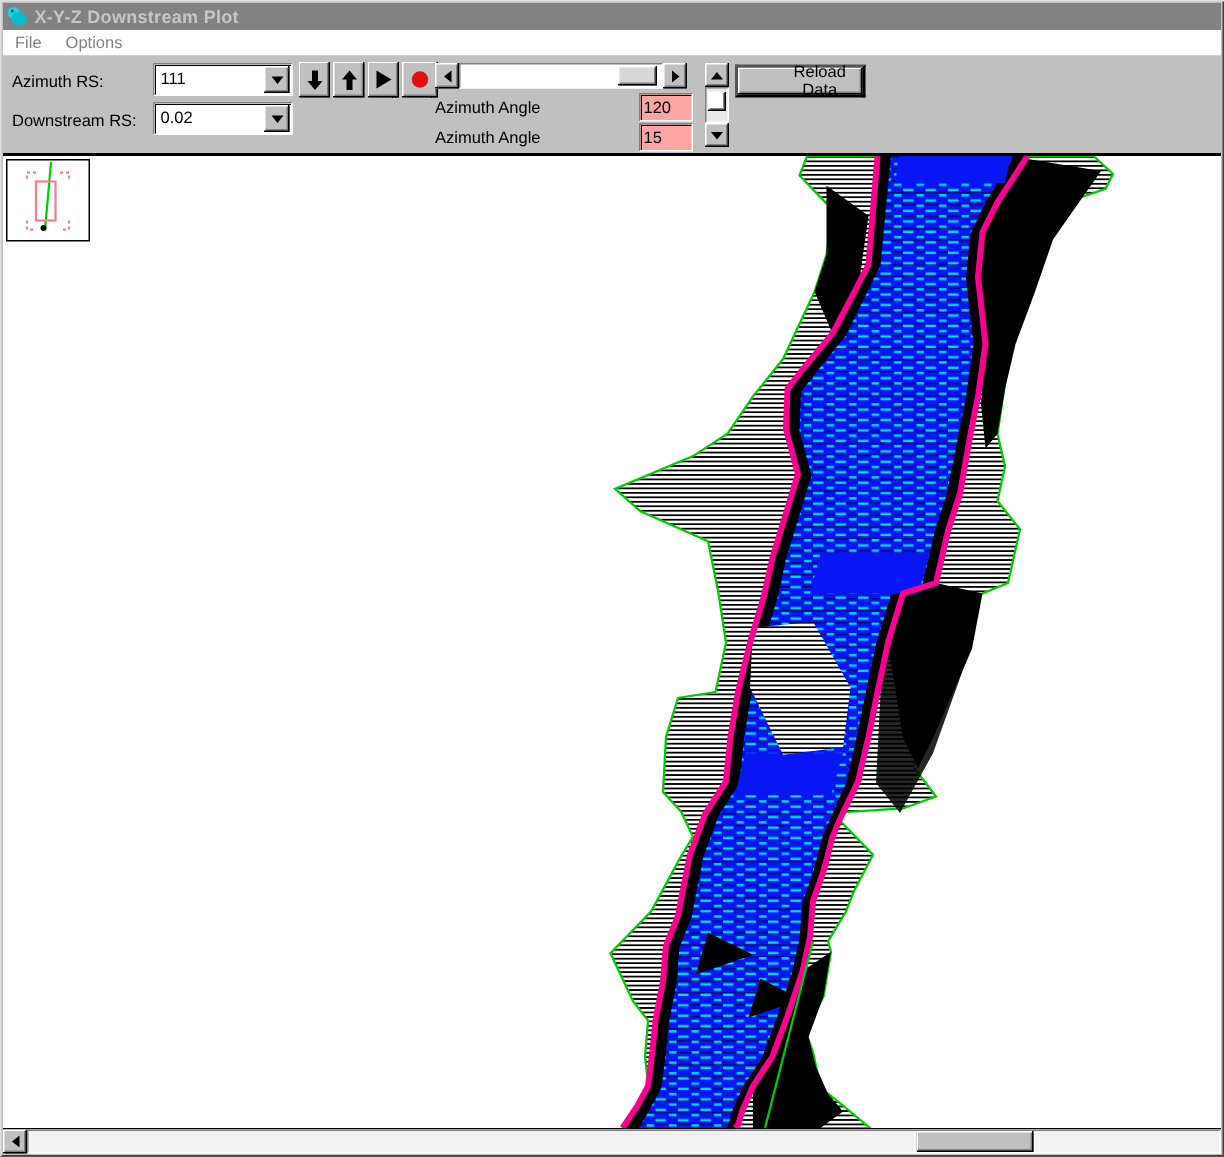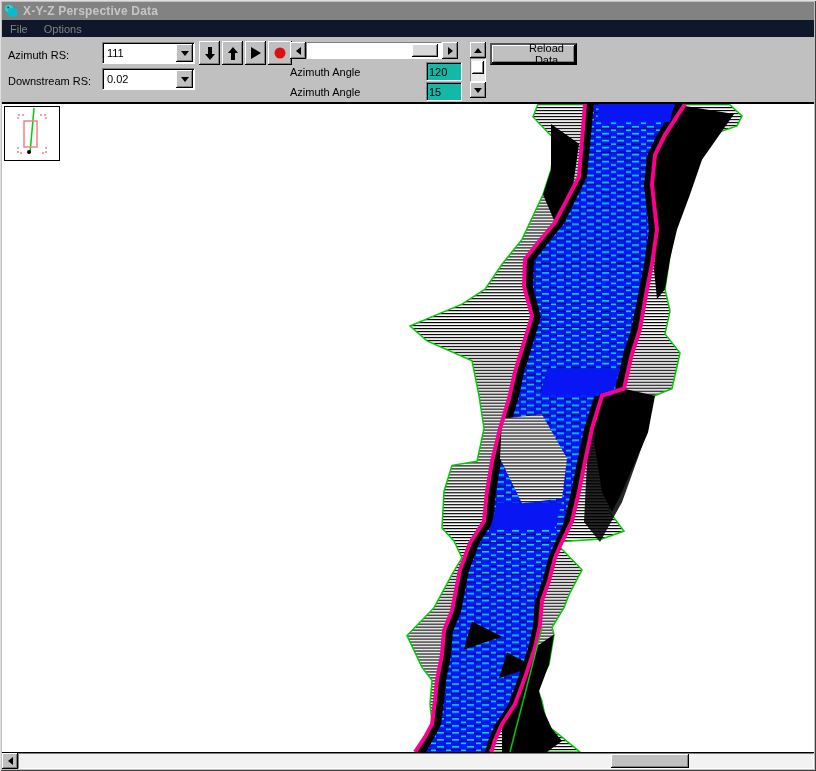--- a/index.html
+++ b/index.html
@@ -15,21 +15,21 @@
   .titlebar {
     position:absolute; left:2px; top:2px; right:2px; height:18px;
     background:#828282; display:flex; align-items:center; padding-left:2px;
   }
   .titlebar .app-icon { width:15px; height:14px; margin-right:4px; display:inline-block; }
   .title-text { font-size:12px; font-weight:bold; color:#c6c6c6; letter-spacing:0.2px; }
 
   
   .menubar {
     position:absolute; left:2px; top:20px; right:2px; height:17px;
-    background:#0f172a; display:flex; align-items:center;
+    background:#ffffff; display:flex; align-items:center;
   }
   .menu-item { font-size:11px; color:#828282; padding:0 8px; }
 
   
   .panel { position:absolute; left:2px; top:37px; right:2px; height:65px; background:#c0c0c0; }
   .lbl { position:absolute; font-size:11px; color:#000; white-space:nowrap; }
 
   .combo {
     position:absolute; height:22px; width:93px; background:#fff;
     border:1px solid; border-color:#808080 #fff #fff #808080;
@@ -54,21 +54,21 @@
   }
   .toolbtn .dots { position:absolute; right:1px; bottom:-2px; font-size:8px; color:#000; }
 
   .pushbtn {
     position:absolute; background:#c0c0c0; font-size:11px; color:#000;
     box-shadow: inset -1px -1px 0 #000, inset 1px 1px 0 #fff, inset -2px -2px 0 #808080;
     display:flex; align-items:center; justify-content:center;
   }
 
   .field {
-    position:absolute; width:36px; height:19px; background:#14b8a6;
+    position:absolute; width:36px; height:19px; background:#fca5a5;
     border:1px solid; border-color:#808080 #fff #fff #808080;
     box-shadow: inset 1px 1px 0 #000;
     font-size:11px; color:#000; padding:1px 2px; outline:none;
   }
 
   
   .sb-btn {
     background:#c0c0c0;
     box-shadow: inset -1px -1px 0 #000, inset 1px 1px 0 #fff, inset -2px -2px 0 #808080;
     display:flex; align-items:center; justify-content:center;
@@ -116,21 +116,21 @@
 <div class="window">
 
   <div class="titlebar">
     <span class="app-icon">
       <svg width="15" height="14" viewBox="0 0 15 14">
         <ellipse cx="5" cy="4.5" rx="4" ry="3.7" fill="#1fd4de"></ellipse>
         <ellipse cx="8.6" cy="8.6" rx="5.2" ry="4.6" fill="#0db9cc"></ellipse>
         <circle cx="4.2" cy="3.4" r="1" fill="#045a5a"></circle>
       </svg>
     </span>
-    <span class="title-text">X-Y-Z Perspective Data</span>
+    <span class="title-text">X-Y-Z Downstream Plot</span>
   </div>
 
   <div class="menubar">
     <span class="menu-item">File</span>
     <span class="menu-item">Options</span>
   </div>
 
   <div class="panel">
 
     <span class="lbl" style="left:6px; top:12px;">Azimuth RS:</span>

